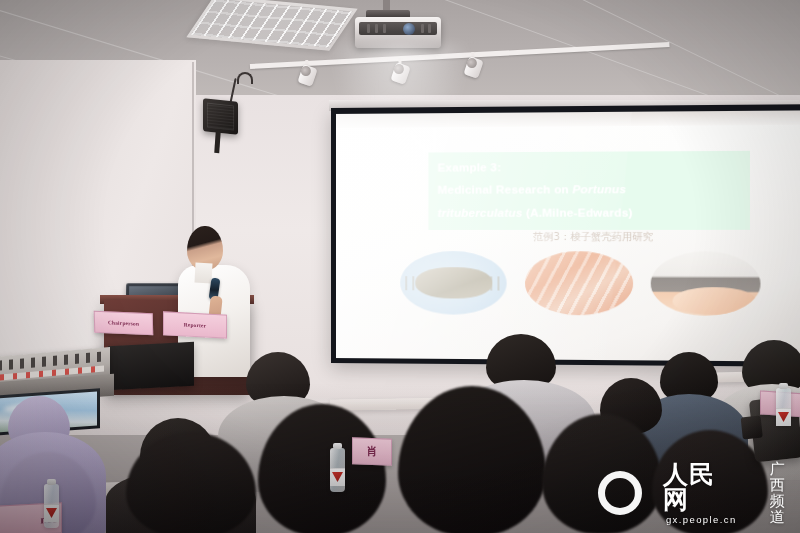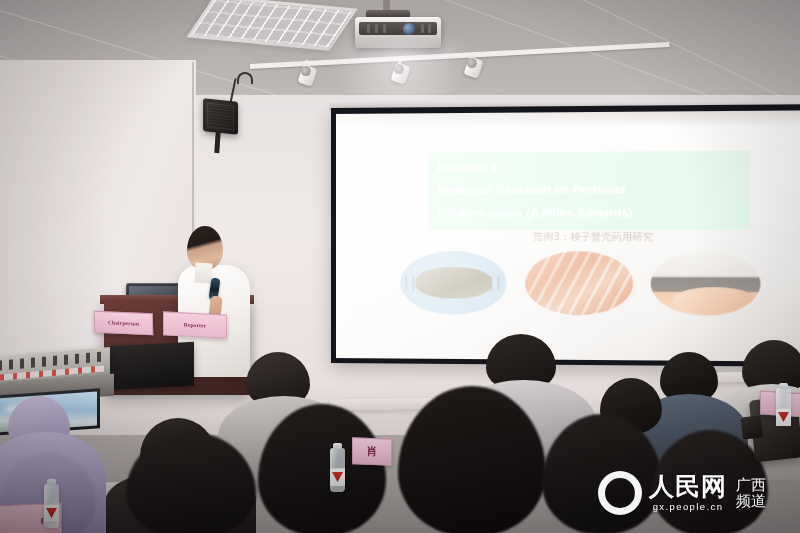--- a/index.html
+++ b/index.html
@@ -185,21 +185,21 @@
   
   .camera{position:absolute;left:752px;top:398px;width:48px;height:62px;
     background:linear-gradient(150deg,#4a4542,#1a1715);border-radius:5px;
     transform:rotate(-6deg);box-shadow:0 4px 10px rgba(0,0,0,.35);}
   .camera .hood{position:absolute;left:-10px;top:16px;width:20px;height:22px;border-radius:3px;
     background:linear-gradient(150deg,#3a3532,#141110);}
 
   
   .wm{position:absolute;left:596px;top:462px;width:196px;height:62px;
     display:flex;align-items:center;color:#fff;
-    text-shadow:0 1px 3px rgba(0,0,0,.45);pointer-events:none;}
+    text-shadow:0 1px 3px rgba(0,0,0,.45);pointer-events:none;gap:14px;}
   .wm-moon{position:relative;width:48px;height:48px;flex:0 0 48px;}
   .wm-moon:before{content:"";position:absolute;inset:0;border-radius:50%;
     border:5px solid #fff;box-sizing:border-box;}
   .wm-moon:after{content:"";position:absolute;left:13px;top:-4px;width:44px;height:44px;
     border-radius:50%;background:transparent;box-shadow:-6px 5px 0 3px rgba(255,255,255,0);}
   .wm-mid{margin-left:5px;display:flex;flex-direction:column;align-items:center;}
   .wm-cn{font-family:"DejaVu Sans",sans-serif;font-size:25px;font-weight:bold;
     letter-spacing:1px;line-height:1;}
   .wm-url{font-size:9.5px;letter-spacing:1.4px;margin-top:2px;}
   .wm-right{margin-left:9px;font-family:"DejaVu Sans",sans-serif;font-size:15px;

